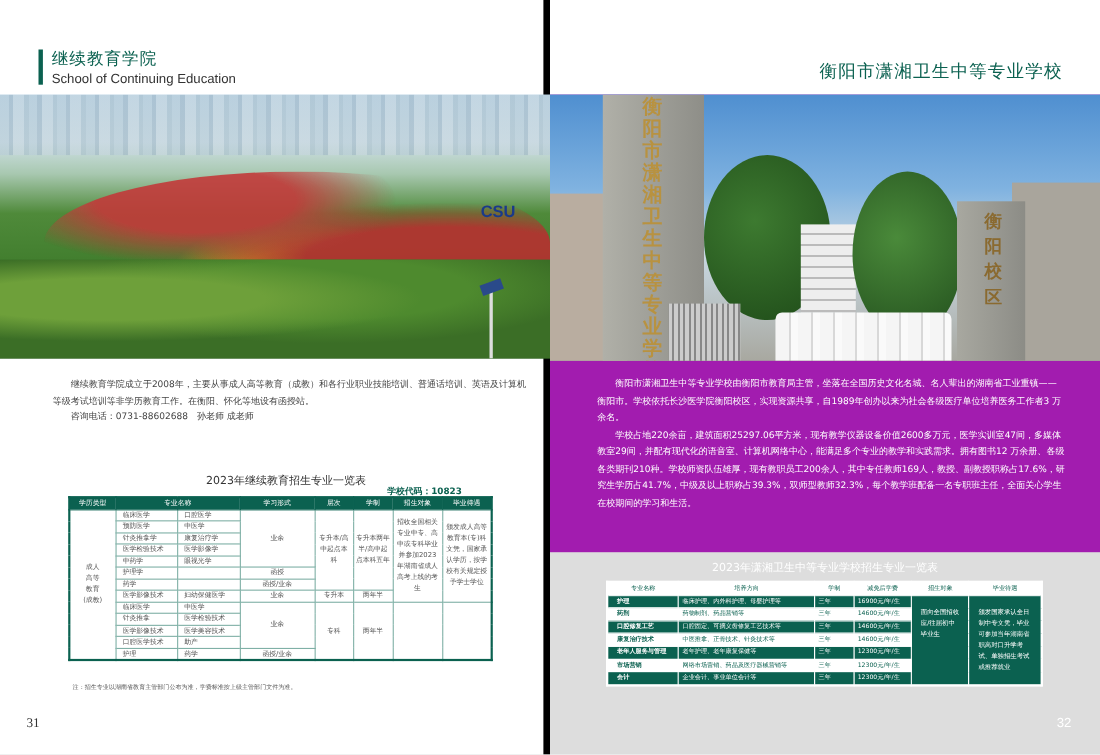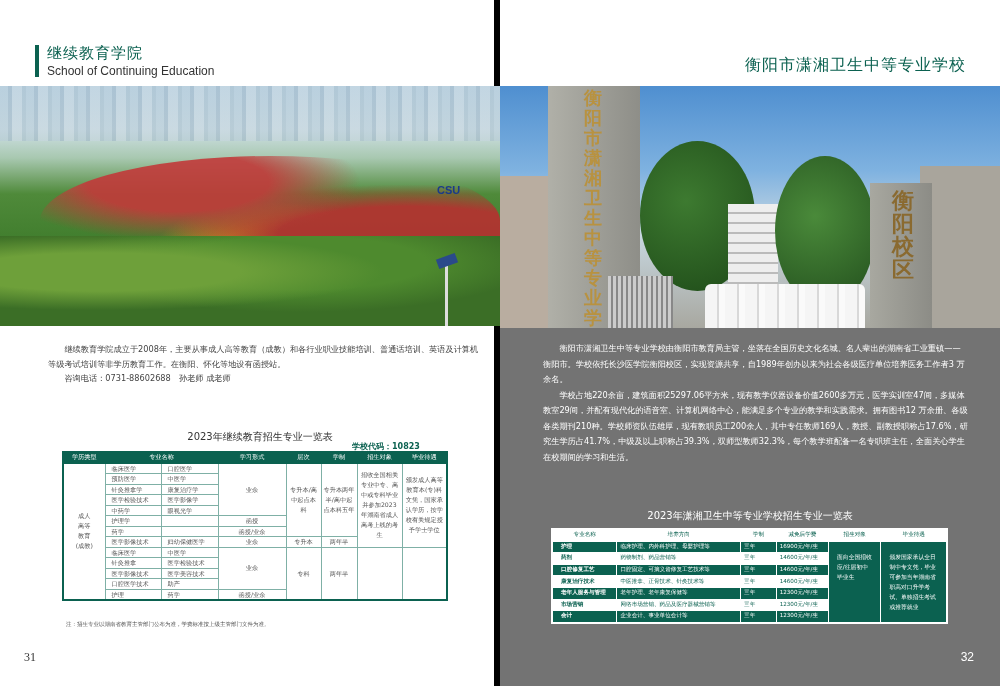--- a/index.html
+++ b/index.html
@@ -1,47 +1,47 @@
 <!DOCTYPE html>
 <html><head>
 <meta charset="utf-8">
 <style>
   * { box-sizing: border-box; margin: 0; padding: 0; }
   body { width: 1000px; height: 686px; overflow: hidden; background: #ddd; font-family: "DejaVu Sans", sans-serif; position: relative; }
   .page-left { position: absolute; left: 0; top: 0; width: 500px; height: 686px; background: #fff; border-right: 6px solid #000000; }
-  .page-right { position: absolute; left: 500px; top: 0; width: 500px; height: 686px; background: #737373; }
+  .page-right { position: absolute; left: 500px; top: 0; width: 500px; height: 502px; background: #a21caf; }
   .right-top { position: absolute; left: 0; top: 0; width: 500px; height: 86px; background: #fff; }
 
   .header-bar { position: absolute; left: 35px; top: 45px; width: 4px; height: 32px; background: #0b6150; }
   .header-cn { position: absolute; left: 47px; top: 44px; font-size: 15px; color: #0b6150; letter-spacing: 1px; }
   .header-en { position: absolute; left: 47px; top: 64px; font-size: 12px; color: #333; font-family: "Liberation Sans", sans-serif; }
   .right-title { position: absolute; right: 34px; top: 55px; font-size: 16px; color: #0b6150; letter-spacing: 1px; }
 
   
   .photo-left { position: absolute; left: 0; top: 86px; width: 500px; height: 240px; overflow: hidden;
     background: linear-gradient(180deg, #bcd6e8 0%, #cfe0e6 18%, #a8c8b0 30%, #4f8a3a 45%, #3d7a2a 70%, #2e5f22 100%); }
   .city { position: absolute; left: 0; top: 0; width: 500px; height: 55px;
     background: repeating-linear-gradient(90deg, #b8ccd8 0 8px, #9fb6c6 8px 12px, #c7d6df 12px 22px, #a9bfcc 22px 26px); opacity: .6; }
   .hill-red { position: absolute; left: 40px; top: 70px; width: 460px; height: 130px; border-radius: 50% 50% 10% 10%;
     background: radial-gradient(ellipse at 30% 20%, #c23a3a 0 20%, transparent 40%), radial-gradient(ellipse at 80% 60%, #b73030 0 25%, transparent 45%), radial-gradient(ellipse at 50% 70%, #d4a020 0 15%, transparent 35%); opacity: .9; }
   .hill-green { position: absolute; left: 0; top: 150px; width: 500px; height: 90px;
     background: radial-gradient(ellipse at 20% 40%, #6ea03a 0 25%, transparent 50%), radial-gradient(ellipse at 60% 30%, #4e8a2e 0 30%, transparent 55%), #3b6e26; }
   .lamp { position: absolute; left: 445px; top: 175px; width: 3px; height: 65px; background: #ddd; }
   .lamp-head { position: absolute; left: 437px; top: 170px; width: 20px; height: 10px; background: #2a4a8a; transform: rotate(-20deg); }
-  .csu-logo { position: absolute; left: 437px; top: 98px; font-size: 11px; font-weight: bold; color: #1a3a8a; font-family: "Liberation Sans", sans-serif; }
+  .csu-logo { position: absolute; left: 437px; top: 98px; font-size: 15px; font-weight: bold; color: #1a3a8a; font-family: "Liberation Sans", sans-serif; }
 
   
   .photo-right { position: absolute; left: 0; top: 86px; width: 500px; height: 242px; overflow: hidden;
     background: linear-gradient(180deg, #4f8fd0 0%, #7fb2e0 35%, #c8d8e2 60%, #a8a8a0 100%); }
   .wall-l { position: absolute; left: 0; top: 90px; width: 70px; height: 152px; background: #b9ada0; }
   .wall-r { position: absolute; left: 420px; top: 80px; width: 80px; height: 162px; background: #a9a59c; }
   .pillar-l { position: absolute; left: 48px; top: 0; width: 92px; height: 242px; background: linear-gradient(90deg, #b0b0a8, #8e8e88); }
   .pillar-r { position: absolute; left: 370px; top: 97px; width: 62px; height: 145px; background: linear-gradient(90deg, #a8a8a0, #8c8c86); }
   .pillar-text-l { position: absolute; left: 78px; top: 2px; width: 30px; font-size: 18px; color: #b89240; line-height: 20px; text-align: center; font-family: "DejaVu Serif", serif; font-weight: bold; }
-  .pillar-text-r { position: absolute; left: 388px; top: 103px; width: 30px; font-size: 22px; color: #8a6a30; line-height: 23px; text-align: center; font-family: "DejaVu Serif", serif; font-weight: bold; }
+  .pillar-text-r { position: absolute; left: 388px; top: 103px; width: 30px; font-size: 16px; color: #8a6a30; line-height: 23px; text-align: center; font-family: "DejaVu Serif", serif; font-weight: bold; }
   .tree-1 { position: absolute; left: 140px; top: 55px; width: 115px; height: 150px; border-radius: 50%; background: radial-gradient(circle at 40% 40%, #3d7a30, #1e4a18); }
   .tree-2 { position: absolute; left: 275px; top: 70px; width: 100px; height: 150px; border-radius: 50%; background: radial-gradient(circle at 40% 40%, #4a8a3a, #214d1c); }
   .bldg { position: absolute; left: 228px; top: 118px; width: 50px; height: 80px; background: repeating-linear-gradient(180deg, #eee 0 8px, #bbb 8px 10px); }
   .gate { position: absolute; left: 108px; top: 190px; width: 65px; height: 52px; background: repeating-linear-gradient(90deg, #ccc 0 3px, #888 3px 5px); }
   .students { position: absolute; left: 205px; top: 198px; width: 160px; height: 44px;
     background: repeating-linear-gradient(90deg, #f5f5f5 0 12px, #d8d8d8 12px 14px, #fafafa 14px 20px); border-radius: 6px 6px 0 0; }
 
   
   .left-text { position: absolute; left: 48px; top: 342px; width: 432px; font-size: 8.2px; color: #444; line-height: 14.5px; }
   .left-text p { text-indent: 2em; }

